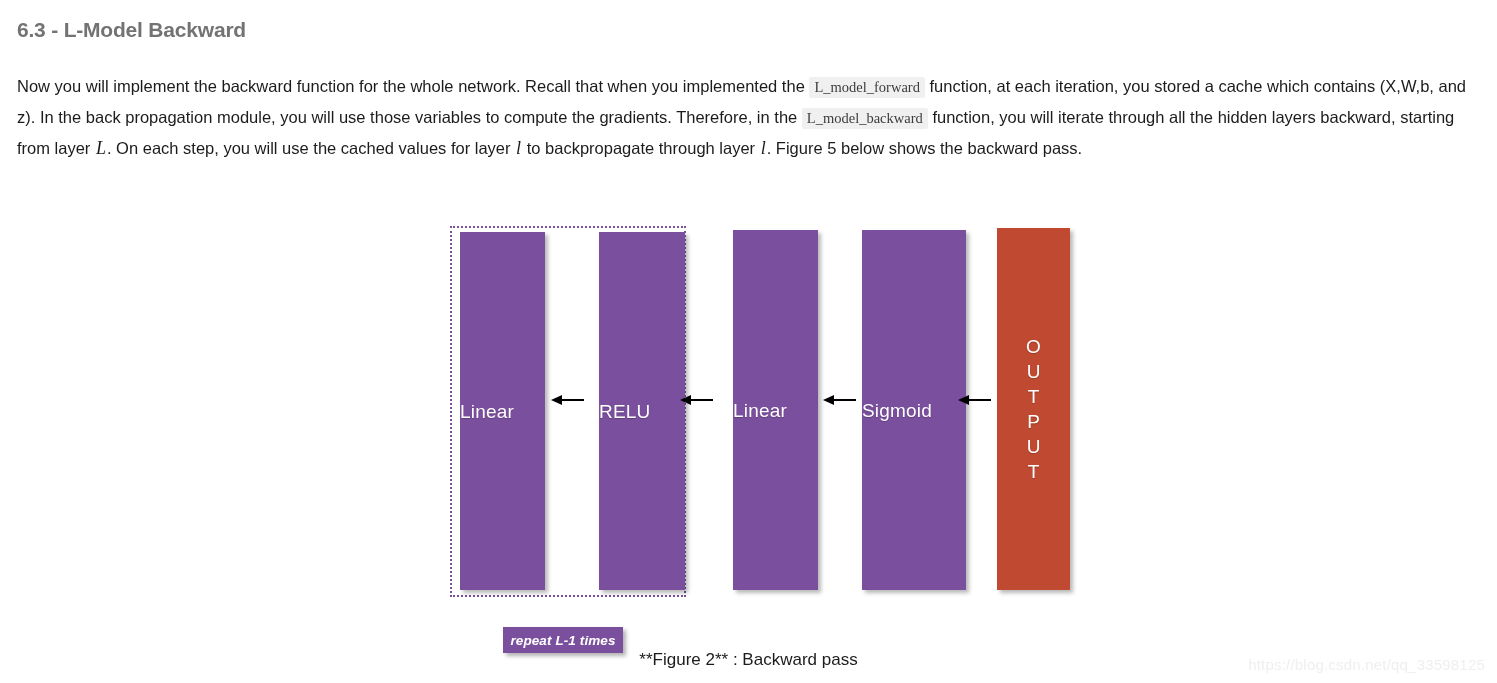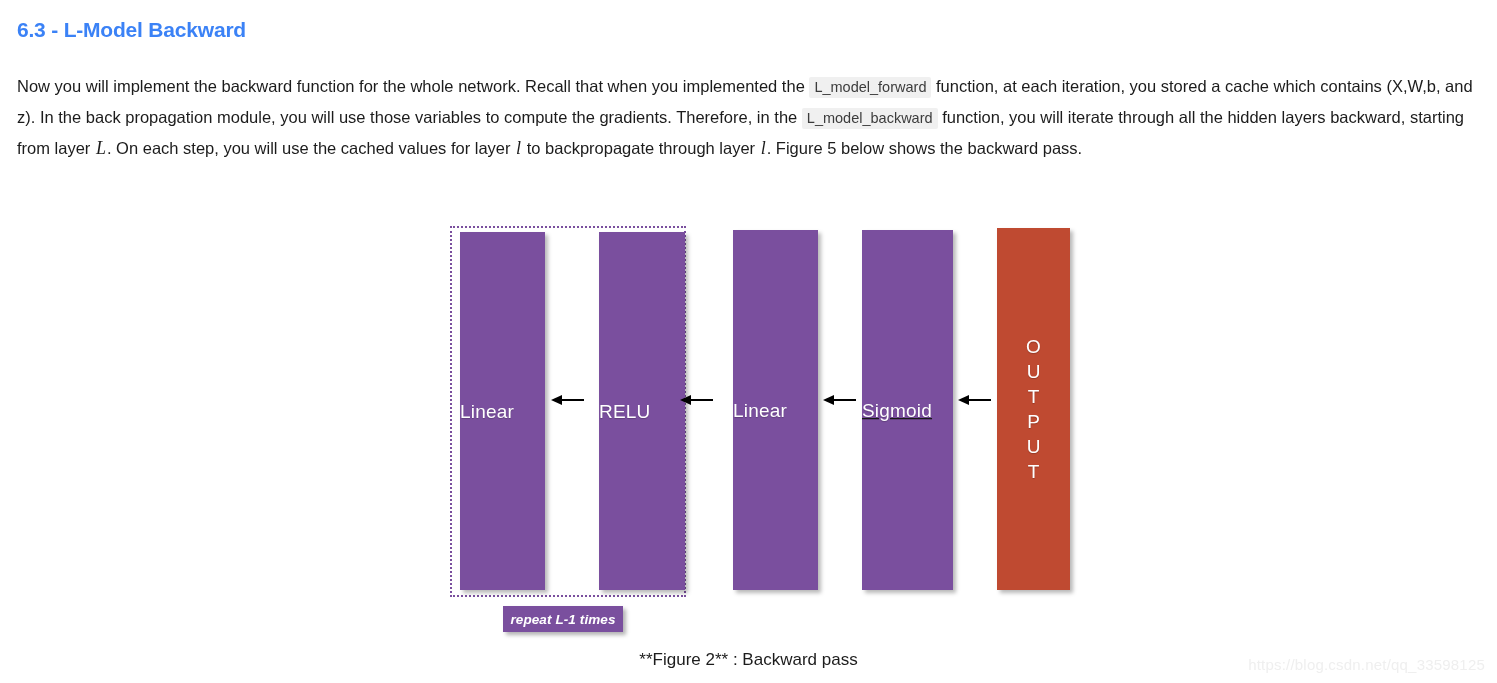--- a/index.html
+++ b/index.html
@@ -18,38 +18,38 @@
   }
 
   
   #page-title {
     position: absolute;
     left: 17px;
     top: 2px;
     font-size: 21px;
     font-weight: bold;
     letter-spacing: -0.2px;
-    color: #3b82f6;
+    color: #737373;
     line-height: 28px;
     white-space: nowrap;
   }
 
   
   #body-paragraph {
     position: absolute;
     left: 17px;
     top: 54px;
     width: 1468px;
     font-size: 16.5px;
     line-height: 30px;
     color: #1c1c1c;
     text-align: left;
   }
   #body-paragraph .code {
-    font-family: Liberation Sans, sans-serif;
+    font-family: Liberation Serif, serif;
     font-size: 14.5px;
     background: #f0f0f0;
     color: #3c3c3c;
     padding: 2px 5px 3px 5px;
     border-radius: 2px;
     white-space: nowrap;
   }
   #body-paragraph .mathit {
     font-family: "Liberation Serif", "DejaVu Serif", serif;
     font-style: italic;
@@ -117,21 +117,21 @@
     height: 20px;
     display: flex;
     align-items: center;
   }
   .back-arrow svg { display: block; }
 
   
   .repeat-badge {
     position: absolute;
     left: 503px;
-    top: 606px;
+    top: 627px;
     width: 120px;
     height: 26px;
     background: #7a4f9e;
     box-shadow: 3px 3px 4px rgba(0,0,0,0.30);
     display: flex;
     align-items: center;
     justify-content: center;
   }
   .repeat-badge .badge-text {
     color: #ffffff;
@@ -179,21 +179,21 @@
   <div id="boxes-container">
       <div class="layer-box" style="left: 460px; top: 232px; width: 85px; height: 358px; background: rgb(122, 79, 158);">
         <div class="box-label">Linear</div>
       </div>
       <div class="layer-box" style="left: 587px; top: 232px; width: 86px; height: 358px; background: rgb(122, 79, 158); margin-left: 12px;">
         <div class="box-label">RELU</div>
       </div>
       <div class="layer-box" style="left: 733px; top: 230px; width: 85px; height: 360px; background: rgb(122, 79, 158);">
         <div class="box-label">Linear</div>
       </div>
-      <div class="layer-box" style="left: 862px; top: 230px; width: 91px; height: 360px; background: rgb(122, 79, 158); text-decoration: underline;">
+      <div class="layer-box" style="left: 862px; top: 230px; width: 104px; height: 360px; background: rgb(122, 79, 158);">
         <div class="box-label">Sigmoid</div>
       </div>
       <div class="layer-box vertical" style="left: 997px; top: 228px; width: 73px; height: 362px; background: rgb(191, 74, 49);">
         <div class="box-label">
           <span>O</span>
           <span>U</span>
           <span>T</span>
           <span>P</span>
           <span>U</span>
           <span>T</span>

